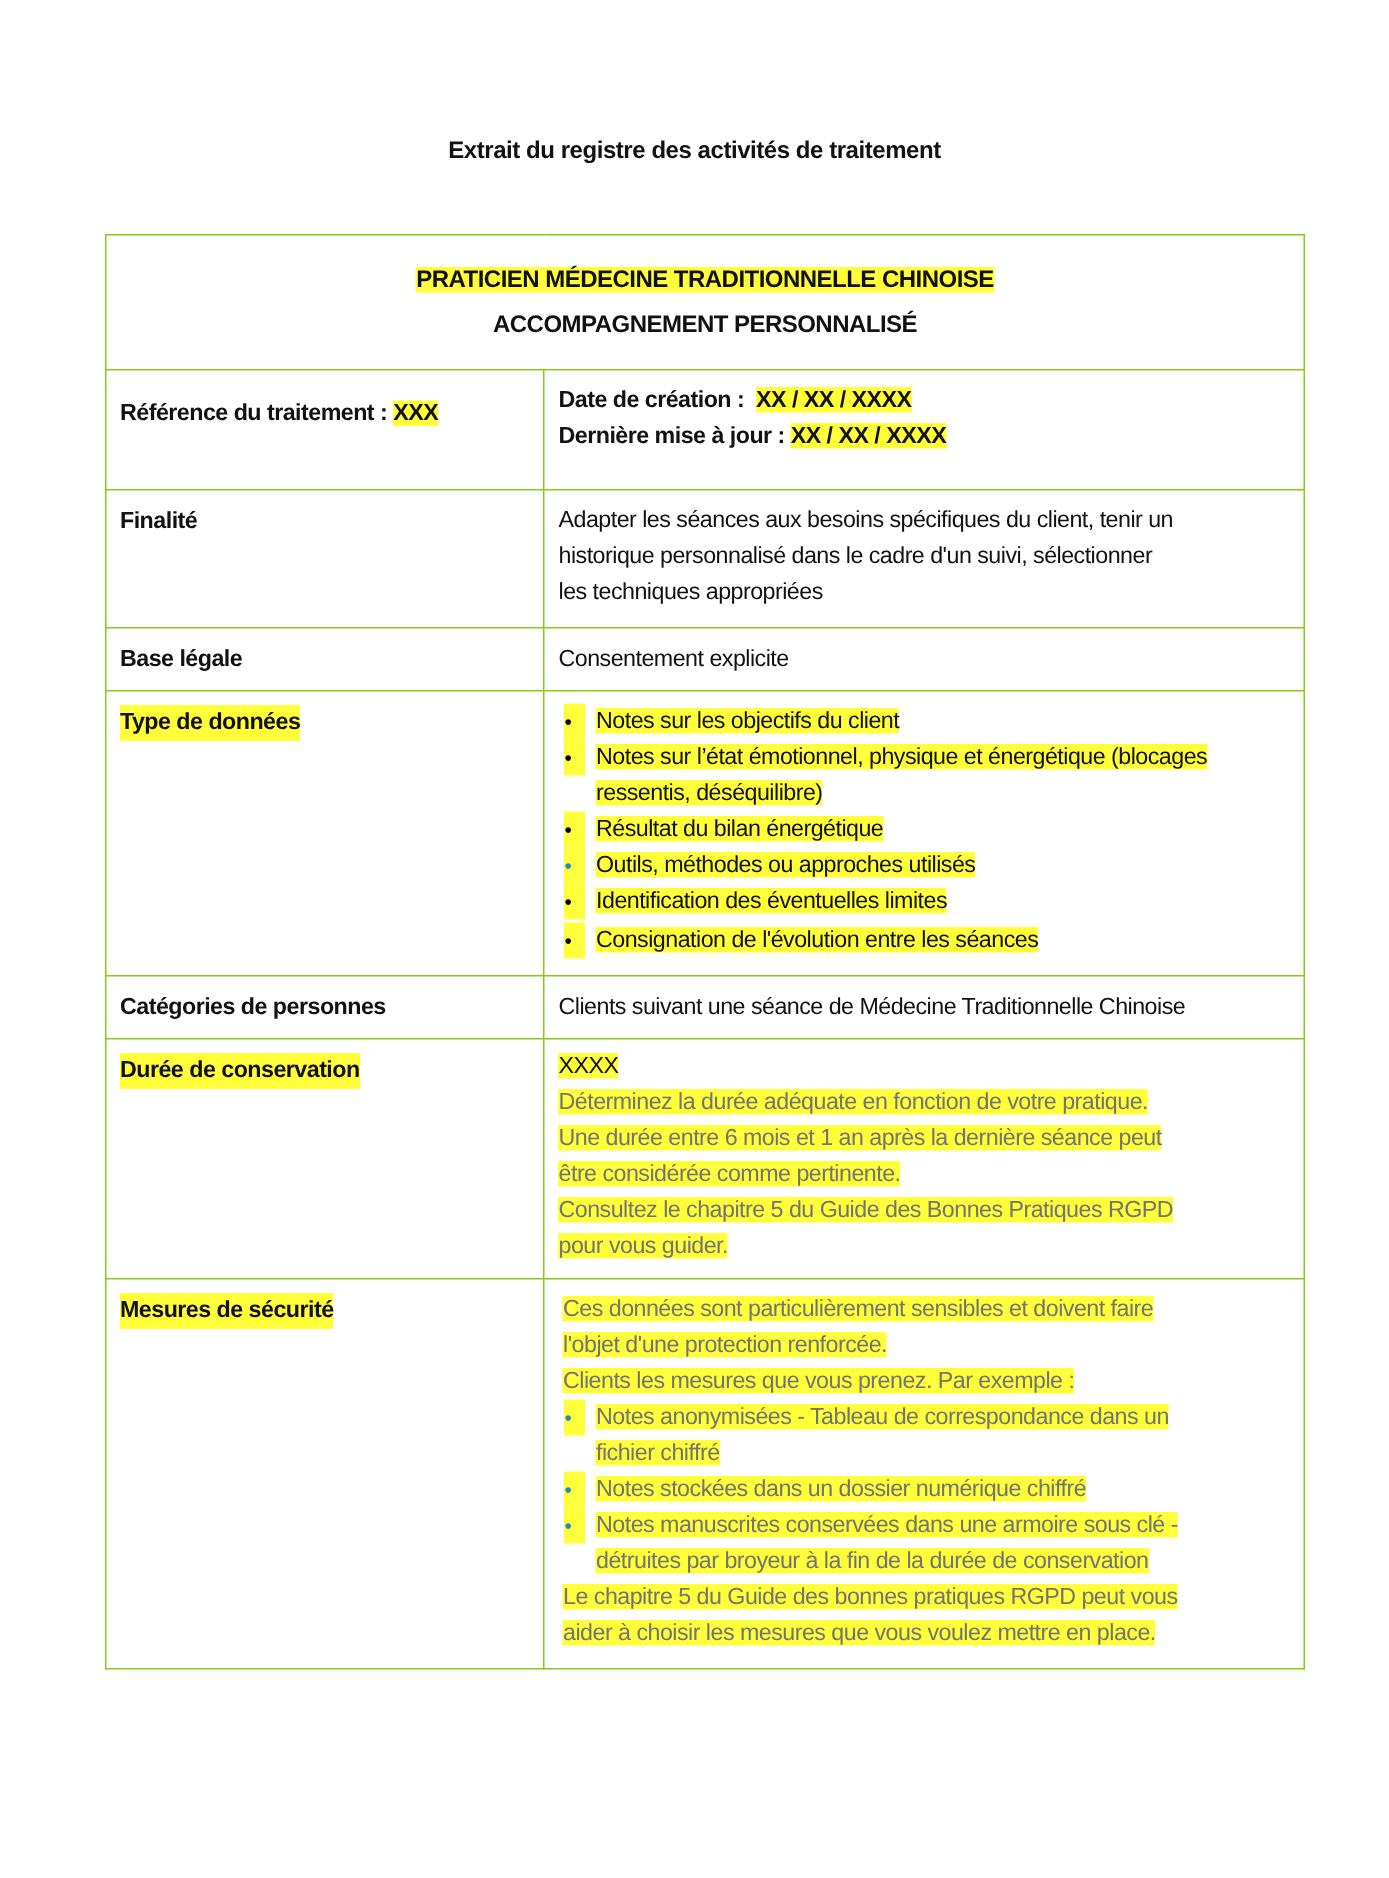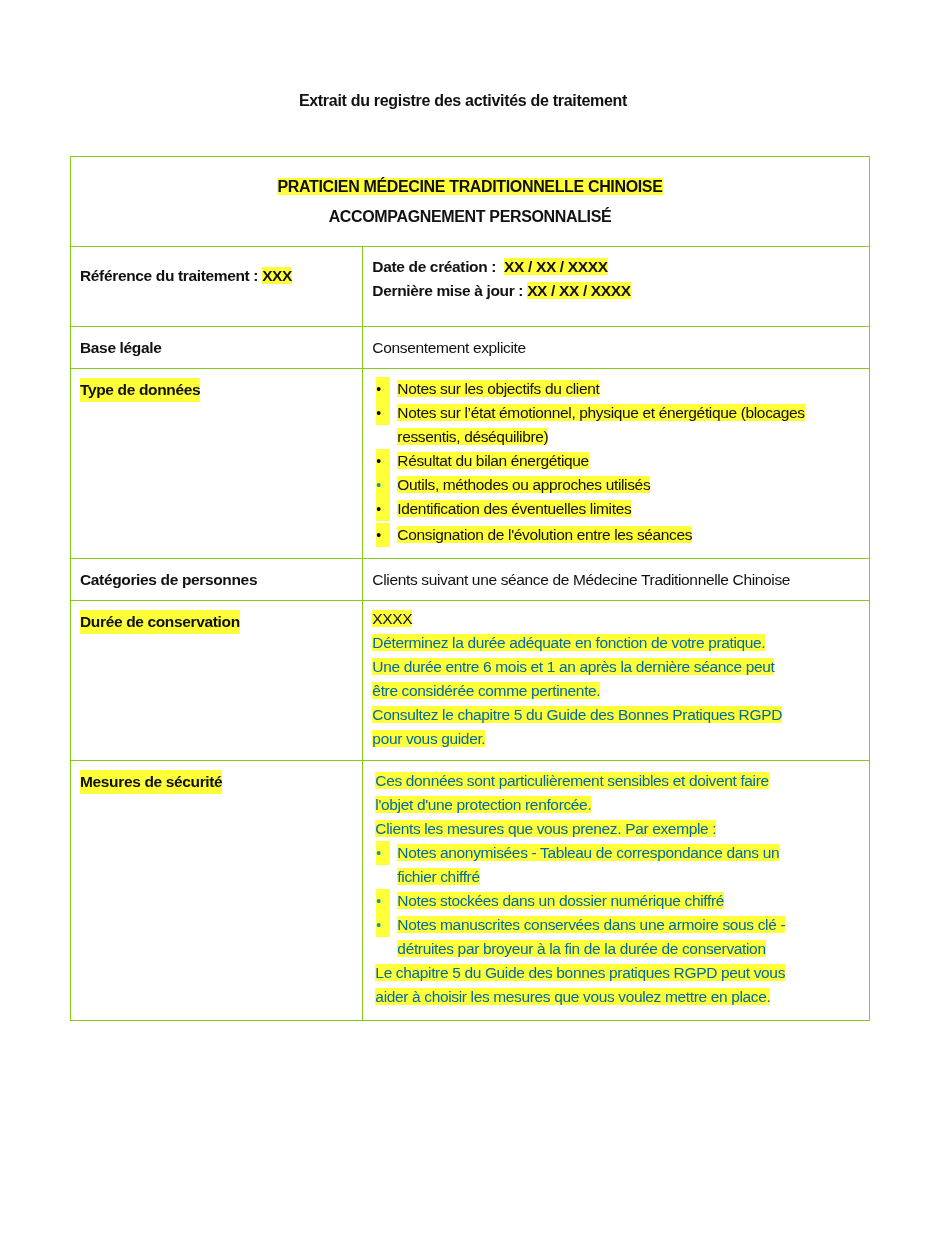--- a/index.html
+++ b/index.html
@@ -17,21 +17,21 @@
     border-collapse: collapse; table-layout: fixed;
   }
   .reg-table td {
     border: 1px solid #84cc16; vertical-align: top;
     font-size: 15.5px; line-height: 24px; padding: 0;
     letter-spacing: -0.35px;
   }
   .col-left { width: 292px; }
   .col-right { width: 506px; }
   .hl { background: #FFFF3A; }
-  .teal { color: #0369a1; }
+  .teal { color: #737373; }
   .label { font-weight: bold; display: inline-block; padding: 9px 0 0 9px; }
   .cell-r { padding: 9px 0 0 9px; }
   .header-cell { text-align: center; height: 89px; }
   .header-cell .h1 { margin-top: 18px; font-weight: bold; font-size: 16px; }
   .header-cell .h2 { margin-top: 6px; font-weight: bold; font-size: 16px; }
   ul.blist { list-style: none; margin: 0; padding: 0; }
   ul.blist li { position: relative; padding-left: 25px; }
   ul.blist li .bullet {
     position: absolute; left: 4px; top: 0; width: 14px; font-size: 14px;
   }
@@ -66,20 +66,30 @@
       </div>
     </td>
     <td>
       <div style="padding:8px 0 0 9px; font-weight:bold;">
         <div><span style="white-space:pre">Date de création :  </span><span class="hl">XX / XX / XXXX</span></div>
         <div><span style="white-space:pre">Dernière mise à jour : </span><span class="hl">XX / XX / XXXX</span></div>
       </div>
     </td>
   </tr>
 
+  <tr style="height:92px">
+    <td><span class="label">Finalité</span></td>
+    <td>
+      <div class="cell-r" style="padding-top:8px">
+        <div>Adapter les séances aux besoins spécifiques du client, tenir un</div>
+        <div>historique personnalisé dans le cadre d'un suivi, sélectionner</div>
+        <div>les techniques appropriées</div>
+      </div>
+    </td>
+  </tr>
 
   <tr style="height:42px">
     <td><span class="label">Base légale</span></td>
     <td>
           <div class="cell-r">Consentement explicite</div>
         </td>
   </tr>
 
   <tr style="height:190px">
     <td><span class="label hl" style="padding:0; margin:9px 0 0 9px;">Type de données</span></td>

